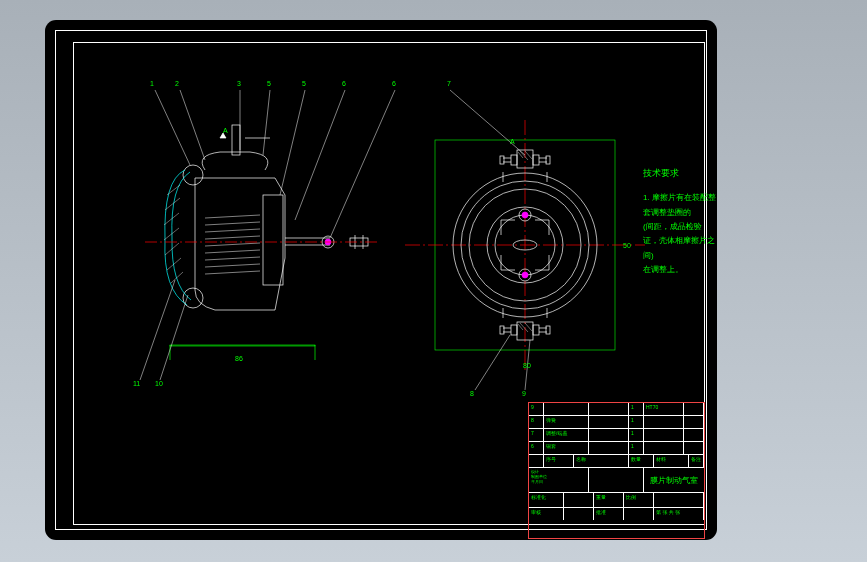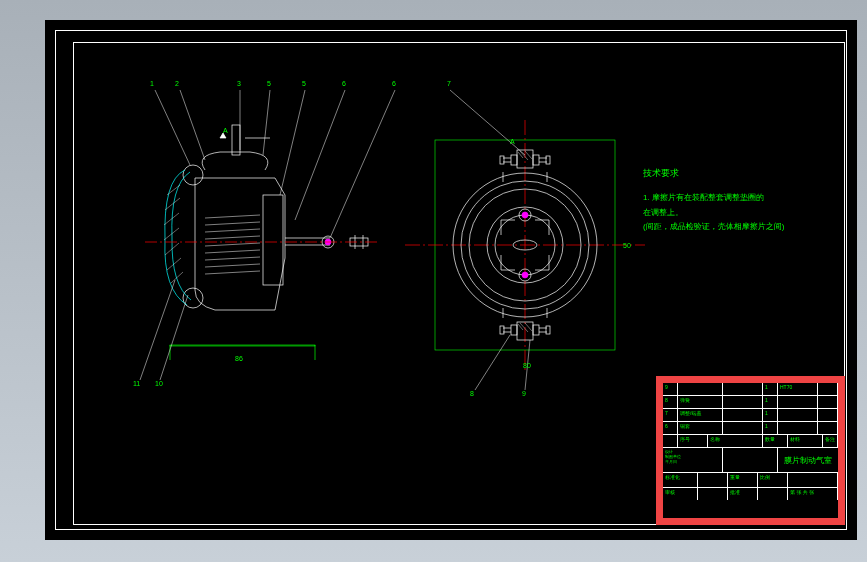--- a/index.html
+++ b/index.html
@@ -8,23 +8,24 @@
   background: linear-gradient(180deg, #a8b0b8 0%, #b8c0c8 50%, #c8d0d8 100%);
   font-family: "SimSun", "Microsoft YaHei", sans-serif;
   width: 867px;
   height: 562px;
   overflow: hidden;
 }
 .drawing-area {
   position: absolute;
   left: 45px;
   top: 20px;
-  width: 812px;
+  width: 672px;
   height: 520px;
   background: #000;
+  border-radius: 11px;
 }
 .frame-outer {
   position: absolute;
   left: 10px;
   top: 10px;
   right: 10px;
   bottom: 10px;
   border: 1px solid #fff;
 }
 .frame-inner {
@@ -41,24 +42,24 @@
   left: 598px;
   top: 145px;
   font-size: 8px;
   color: #0f0;
   line-height: 1.8;
 }
 .tech-title { color: #0f0; font-size: 9px; }
 .title-block {
   position: absolute;
   right: 12px;
-  bottom: 15px;
+  bottom: 1px;
   width: 175px;
   height: 135px;
-  border: 7px solid #ef4444;
+  border: 1px solid #ef4444;
 }
 .tb-row {
   display: flex;
   border-bottom: 1px solid #fff;
   height: 12px;
   font-size: 5px;
   color: #0f0;
 }
 .tb-row > div {
   border-right: 1px solid #fff;
@@ -243,22 +244,22 @@
   <div class="lbl" style="left:190px;top:335px">86</div>
   <div class="lbl" style="left:478px;top:342px">80</div>
   <div class="lbl" style="left:578px;top:222px">50</div>
   <div class="lbl" style="left:178px;top:107px">A</div>
   <div class="lbl" style="left:465px;top:118px;color:#0f0">A</div>
 
   <div class="tech-notes">
     <div class="tech-title">技术要求</div>
     <div style="height:10px"></div>
     <div>1. 摩擦片有在装配整套调整垫圈的</div>
+    <div>(间距，成品检验证，壳体相摩擦片之间)</div>
     <div>在调整上。</div>
-    <div>(间距，成品检验证，壳体相摩擦片之间)</div>
   </div>
 
   <div class="title-block">
 
     <div class="tb-row">
         <div style="width:10px">9</div>
         <div style="width:40px"></div>
         <div style="width:35px"></div>
         <div style="width:10px">1</div>
         <div style="width:35px">HT70</div>

